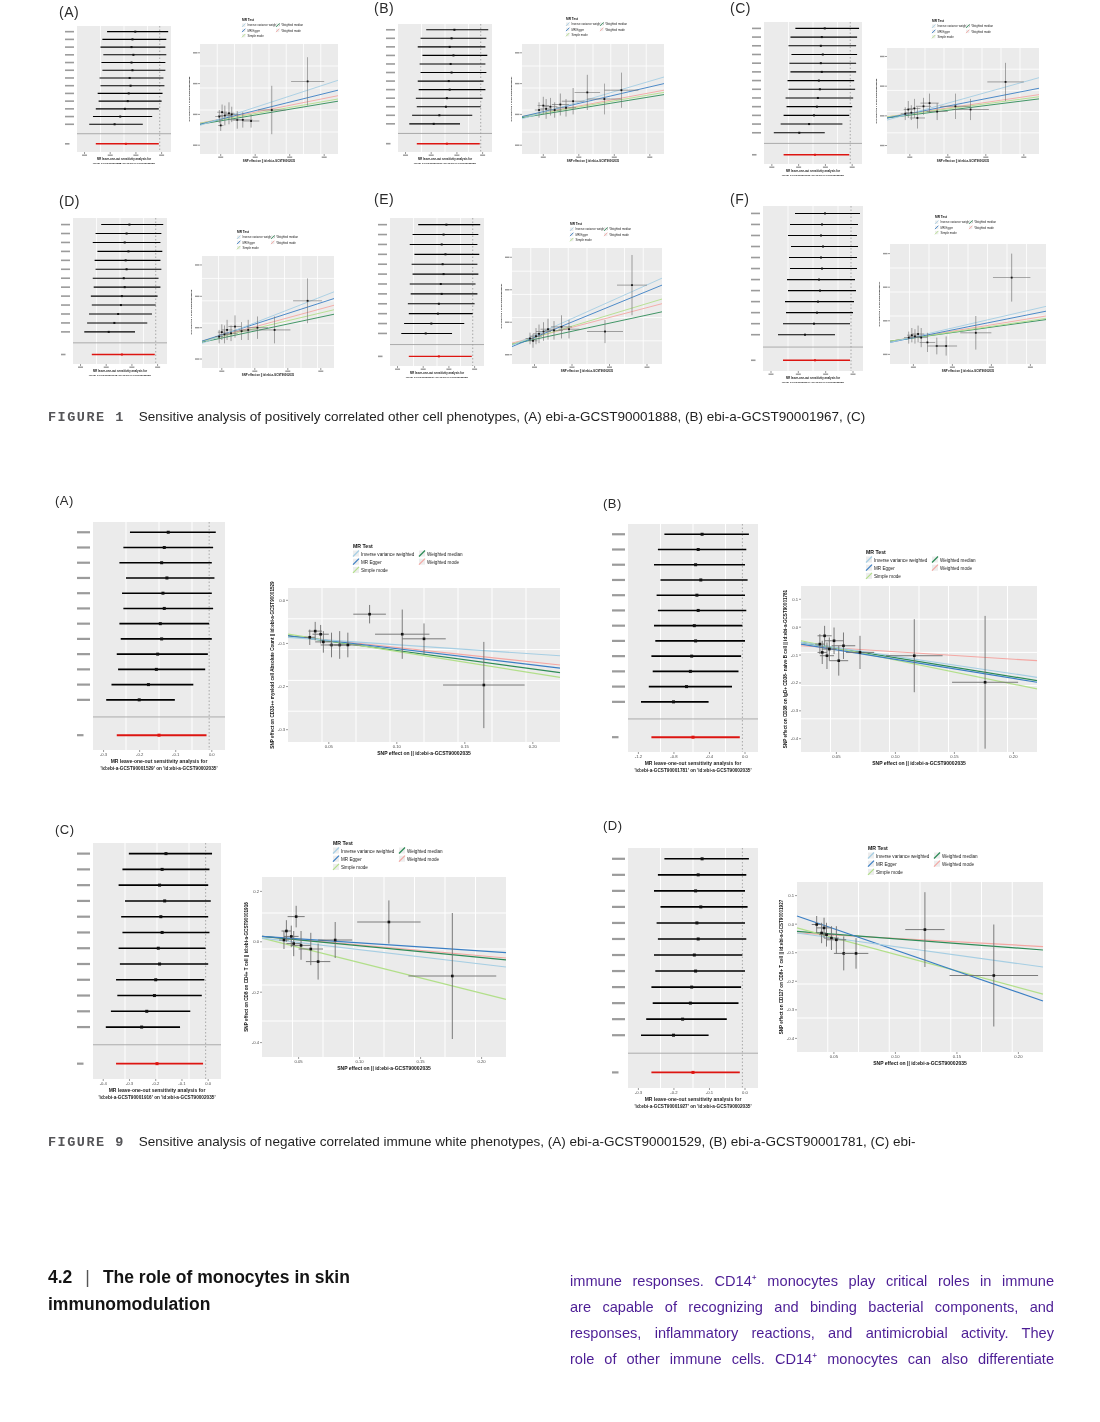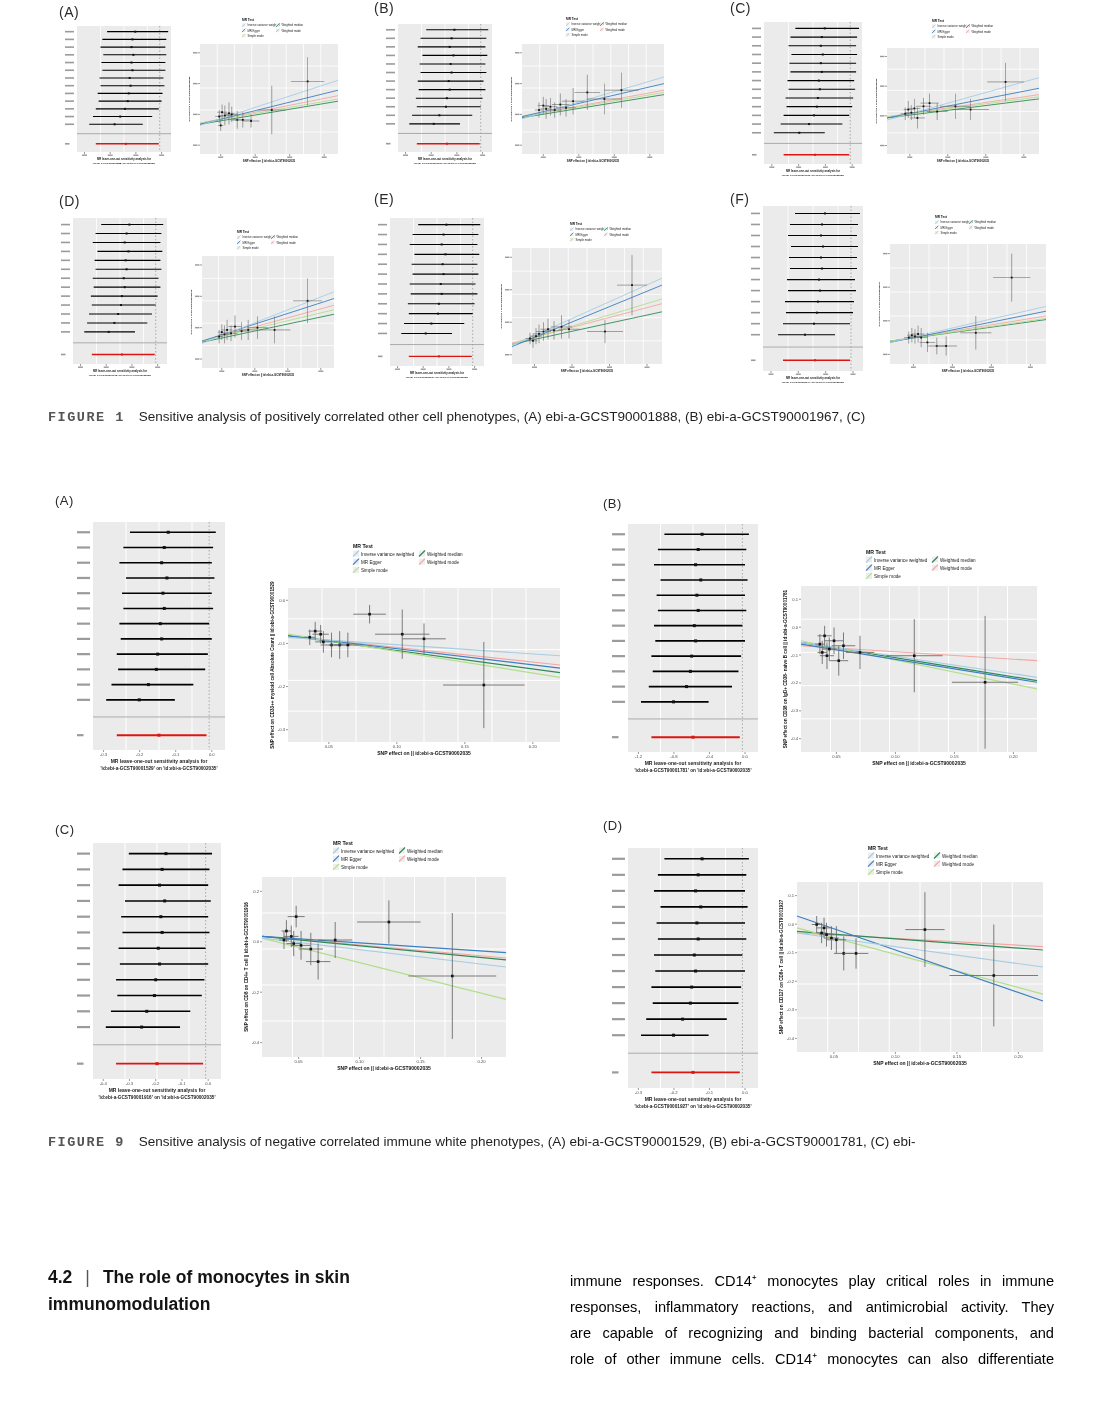--- a/index.html
+++ b/index.html
@@ -8,21 +8,21 @@
   .panel{position:absolute;}
   .plabel{position:absolute;font-size:14px;color:#2a2a2a;letter-spacing:0.5px;}
   .f2 .plabel{font-size:13px;}
   .chart{position:absolute;left:0;top:0;}
   .figcap{position:absolute;left:48px;width:1010px;font-size:13.5px;line-height:1.6;color:#1f1f1f;margin:0;}
   .capLabel{font-weight:bold;color:#555558;letter-spacing:1.5px;margin-right:14px;font-family:Liberation Mono, monospace;}
   .bodywrap{position:absolute;left:48px;top:1216px;width:1006px;display:flex;gap:38px;margin-top:48px;}
   .col{width:484px;}
   h2.sechead{font-size:17.5px;line-height:1.55;margin:0 0 0 0;color:#141414;font-weight:bold;}
   .secdiv{font-weight:normal;color:#555;margin:0 13px;}
-  .para{margin-top:24px;font-size:14.6px;line-height:26px;color:#000000;}
+  .para{margin-top:24px;font-size:14.6px;line-height:26px;color:#4c1d95;}
   .rightcol .para{margin-top:4px;}
   .jline{text-align:justify;text-align-last:justify;white-space:normal;}
   svg text{font-family:"Liberation Sans", sans-serif;}
 </style>
 </head>
 <body>
 
 <div class="page">
 
   <div class="panel f1" style="left: 55px; top: 2px; width: 315px; height: 188px;">
@@ -1495,19 +1495,19 @@
   <div class="bodywrap">
     <div class="col">
       <h2 class="sechead">
         <span>4.2</span><span class="secdiv">|</span><span>The role of monocytes in skin</span><br>
         <span>immunomodulation</span>
       </h2>
     </div>
     <div class="col rightcol">
       <div class="para">
         <div class="jline">immune responses. CD14⁺ monocytes play critical roles in immune</div>
+        <div class="jline">are capable of recognizing and binding bacterial components, and</div>
         <div class="jline">responses, inflammatory reactions, and antimicrobial activity. They</div>
-        <div class="jline">are capable of recognizing and binding bacterial components, and</div>
         <div class="jline">role of other immune cells. CD14⁺ monocytes can also differentiate</div>
       </div>
     </div>
   </div>
 </div>
 
 </body></html>

